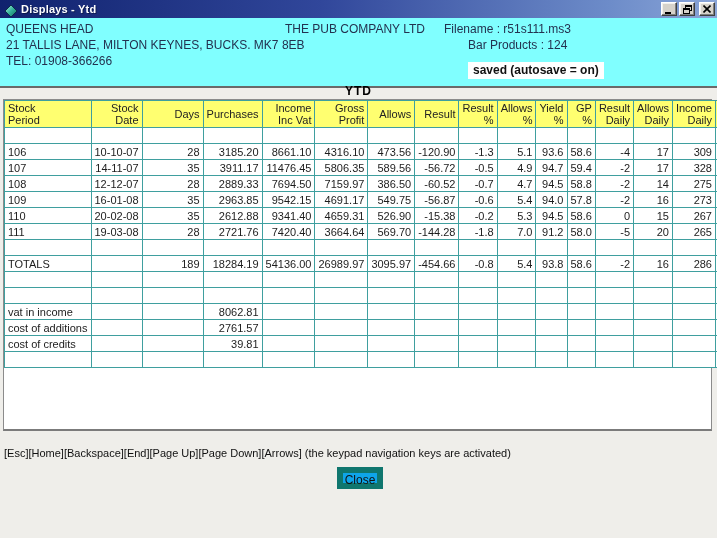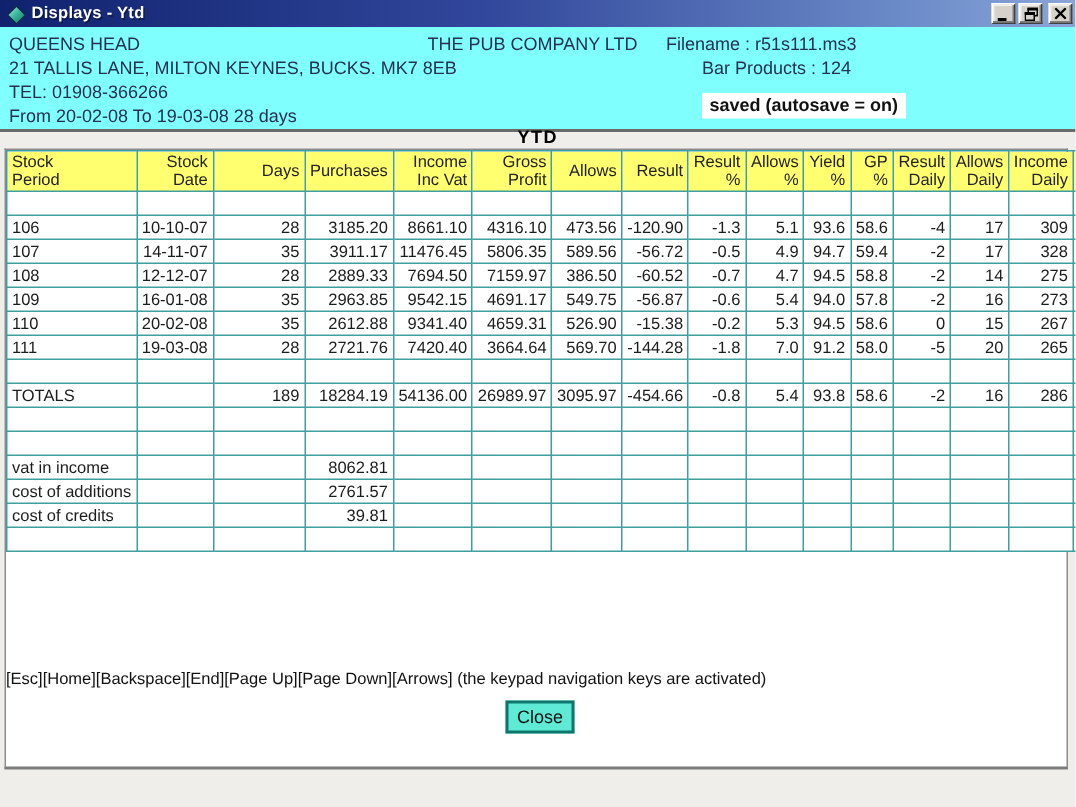--- a/index.html
+++ b/index.html
@@ -40,21 +40,21 @@
   .saved-box { background:#ffffff; padding:1px 5px 2px 5px; color:#111;font-weight:bold; }
 
   
   .report-title {
     position:absolute; top:84px; left:0; width:717px; text-align:center;
     font-size:12px; font-weight:bold; color:#000; letter-spacing:1px;
   }
 
   
   .panel {
-    position:absolute; top:99px; left:3px; width:709px; height:414px;
+    position:absolute; top:99px; left:3px; width:709px; height:332px;
     background:#ffffff; border:1px solid #8b8b8b; border-bottom:2px solid #7b7b7b;
   }
   table.grid { border-collapse:collapse; table-layout:fixed; }
   table.grid th, table.grid td {
     border:1px solid #3f9f9f; overflow:hidden; white-space:nowrap;
     font-size:11px; font-weight:normal; padding:1px 3px; color:#1c1c1c;
     height:16px; background:#ffffff;
   }
   table.grid th {
     background:#ffff70; height:26px; line-height:12px; vertical-align:middle;
@@ -66,21 +66,21 @@
   td.sel  { background:#0d2f7e; }
   td.totals-cell { background:#72f672; }
 
   
   .hint {
     position:absolute; top:447px; left:4px; font-size:11px; color:#111;
     white-space:nowrap;
   }
   .close-btn {
     position:absolute; top:467px; left:337px; width:46px; height:22px;
-    background:#5eead4; border:2px solid #0f766e; font-size:12px; color:#111;
+    background:#0ea5e9; border:6px solid #0f766e; font-size:12px; color:#111;
     font-family:"Liberation Sans", sans-serif; padding:0; cursor:default;
   }
 </style>
 </head>
 <body>
 
 <div class="titlebar">
   <span class="app-icon">
     <svg width="12" height="12" viewBox="0 0 12 12">
       <defs>
@@ -112,21 +112,20 @@
       <line x1="0.5" y1="0.5" x2="7.5" y2="7.5" stroke="#000" stroke-width="1.6"></line>
       <line x1="7.5" y1="0.5" x2="0.5" y2="7.5" stroke="#000" stroke-width="1.6"></line>
     </svg>
   </span>
 </div>
 
 <div class="app-header">
   <span class="abs" style="left:6px; top:4px;">QUEENS HEAD</span>
   <span class="abs" style="left:6px; top:20px;">21 TALLIS LANE, MILTON KEYNES, BUCKS. MK7 8EB</span>
   <span class="abs" style="left:6px; top:36px;">TEL: 01908-366266</span>
-  <span class="abs" style="left:6px; top:52px;">From 20-02-08 To 19-03-08   28 days</span>
   <span class="abs" style="left:285px; top:4px;">THE PUB COMPANY LTD</span>
   <span class="abs" style="left:444px; top:4px;">Filename : r51s111.ms3</span>
   <span class="abs" style="left:468px; top:20px;">Bar Products : 124</span>
   <span class="abs saved-box" style="left:468px; top:44px;">saved (autosave = on)</span>
 </div>
 
 <div class="report-title">YTD</div>
 
 <div class="panel">
   <table class="grid">

